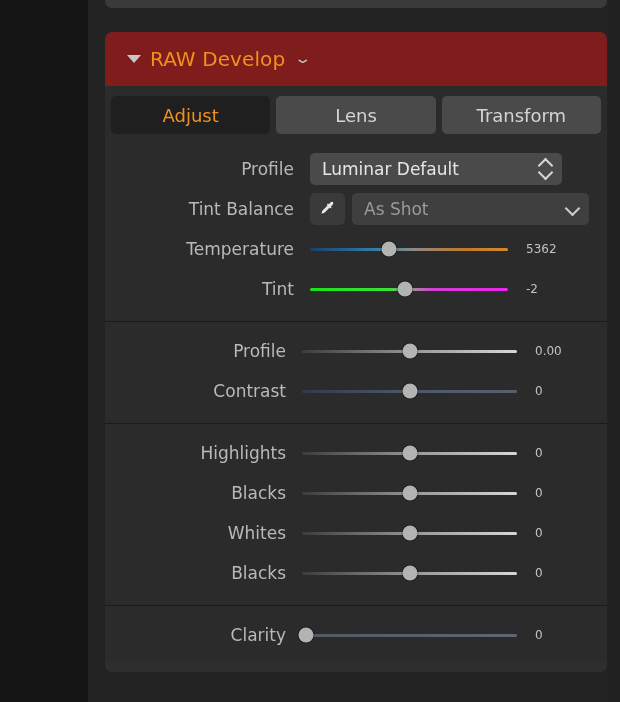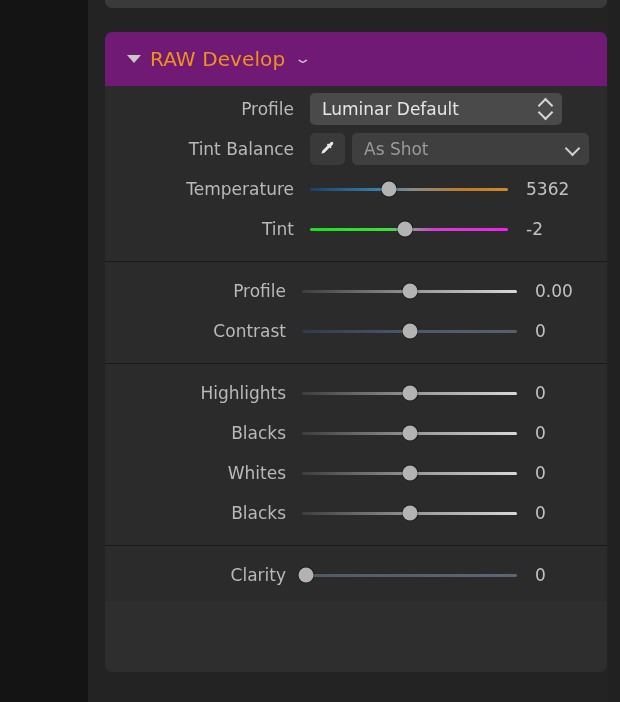--- a/index.html
+++ b/index.html
@@ -19,21 +19,21 @@
 
   
   .scroll-track { position: absolute; left: 608px; top: 0; width: 12px; height: 702px; background: #212121; }
 
   
   .card { position: absolute; left: 105px; width: 502px; background: #2e2e2e; border-radius: 7px; }
   .card-top-partial { top: -18px; height: 26px; background: #3a3a3a; }
   .card-main { top: 32px; height: 640px; background: #2e2e2e; overflow: hidden; }
 
   .card-header {
-    height: 54px; background: #701a75;
+    height: 54px; background: #7f1d1d;
     display: flex; align-items: center; padding-left: 22px;
     border-radius: 7px 7px 0 0;
   }
   .tri-toggle {
     width: 0; height: 0; margin-right: 9px;
     border-left: 7px solid transparent; border-right: 7px solid transparent;
     border-top: 8px solid #c8c8c8;
   }
   .header-title { color: #f0911e; font-size: 20px; letter-spacing: .1px; }
   .header-chevron { margin-left: 11px; color: #c8c8c8; font-size: 16px; line-height: 1;
@@ -99,21 +99,21 @@
   .track-blue { background: linear-gradient(to right, #2f3b4a 0%, #4a5a6b 50%, #56616e 100%); }
   .track-temp { background: linear-gradient(to right, #1b3f6b 0%, #2f7fa8 33%, #8a8a86 52%, #c07a27 78%, #d4892a 100%); }
   .track-tint { background: linear-gradient(to right, #19e219 0%, #3ae23a 40%, #9a9a9a 50%, #d13fd1 62%, #ef22ef 100%); }
   .track-clarity { background: linear-gradient(to right, #4e5a66 0%, #5b6774 100%); }
   .knob {
     position: absolute; width: 15px; height: 15px; border-radius: 50%;
     background: #b3b3b3; top: 50%; transform: translate(-50%, -50%);
     box-shadow: 0 0 0 1px rgba(0,0,0,.35);
   }
   .row-value {
-    width: 90px; padding-left: 18px; color: #c2c2c2; font-size: 17px; white-space: nowrap;
+    width: 90px; padding-left: 18px; color: #c2c2c2; font-size: 12px; white-space: nowrap;
   }
 </style>
 </head>
 <body>
 
 <div id="root">
 
   <div class="left-void"></div>
   <div class="panel-col"></div>
 
@@ -122,20 +122,25 @@
   <div class="card card-main">
 
     <div class="card-header">
       <span class="tri-toggle"></span>
       <span class="header-title">RAW Develop</span>
       <span class="header-chevron">⌄</span>
     </div>
 
     <div class="card-body">
 
+      <div class="tabs">
+        <div class="tab active">Adjust</div>
+        <div class="tab">Lens</div>
+        <div class="tab">Transform</div>
+      </div>
 
       <div class="group">
 
         <div class="row">
           <div class="row-label">Profile</div>
           <div class="row-ctl">
             <div class="select-box select-profile">
               <span class="select-text">Luminar Default</span>
               <span class="chev-updown"></span>
             </div>

